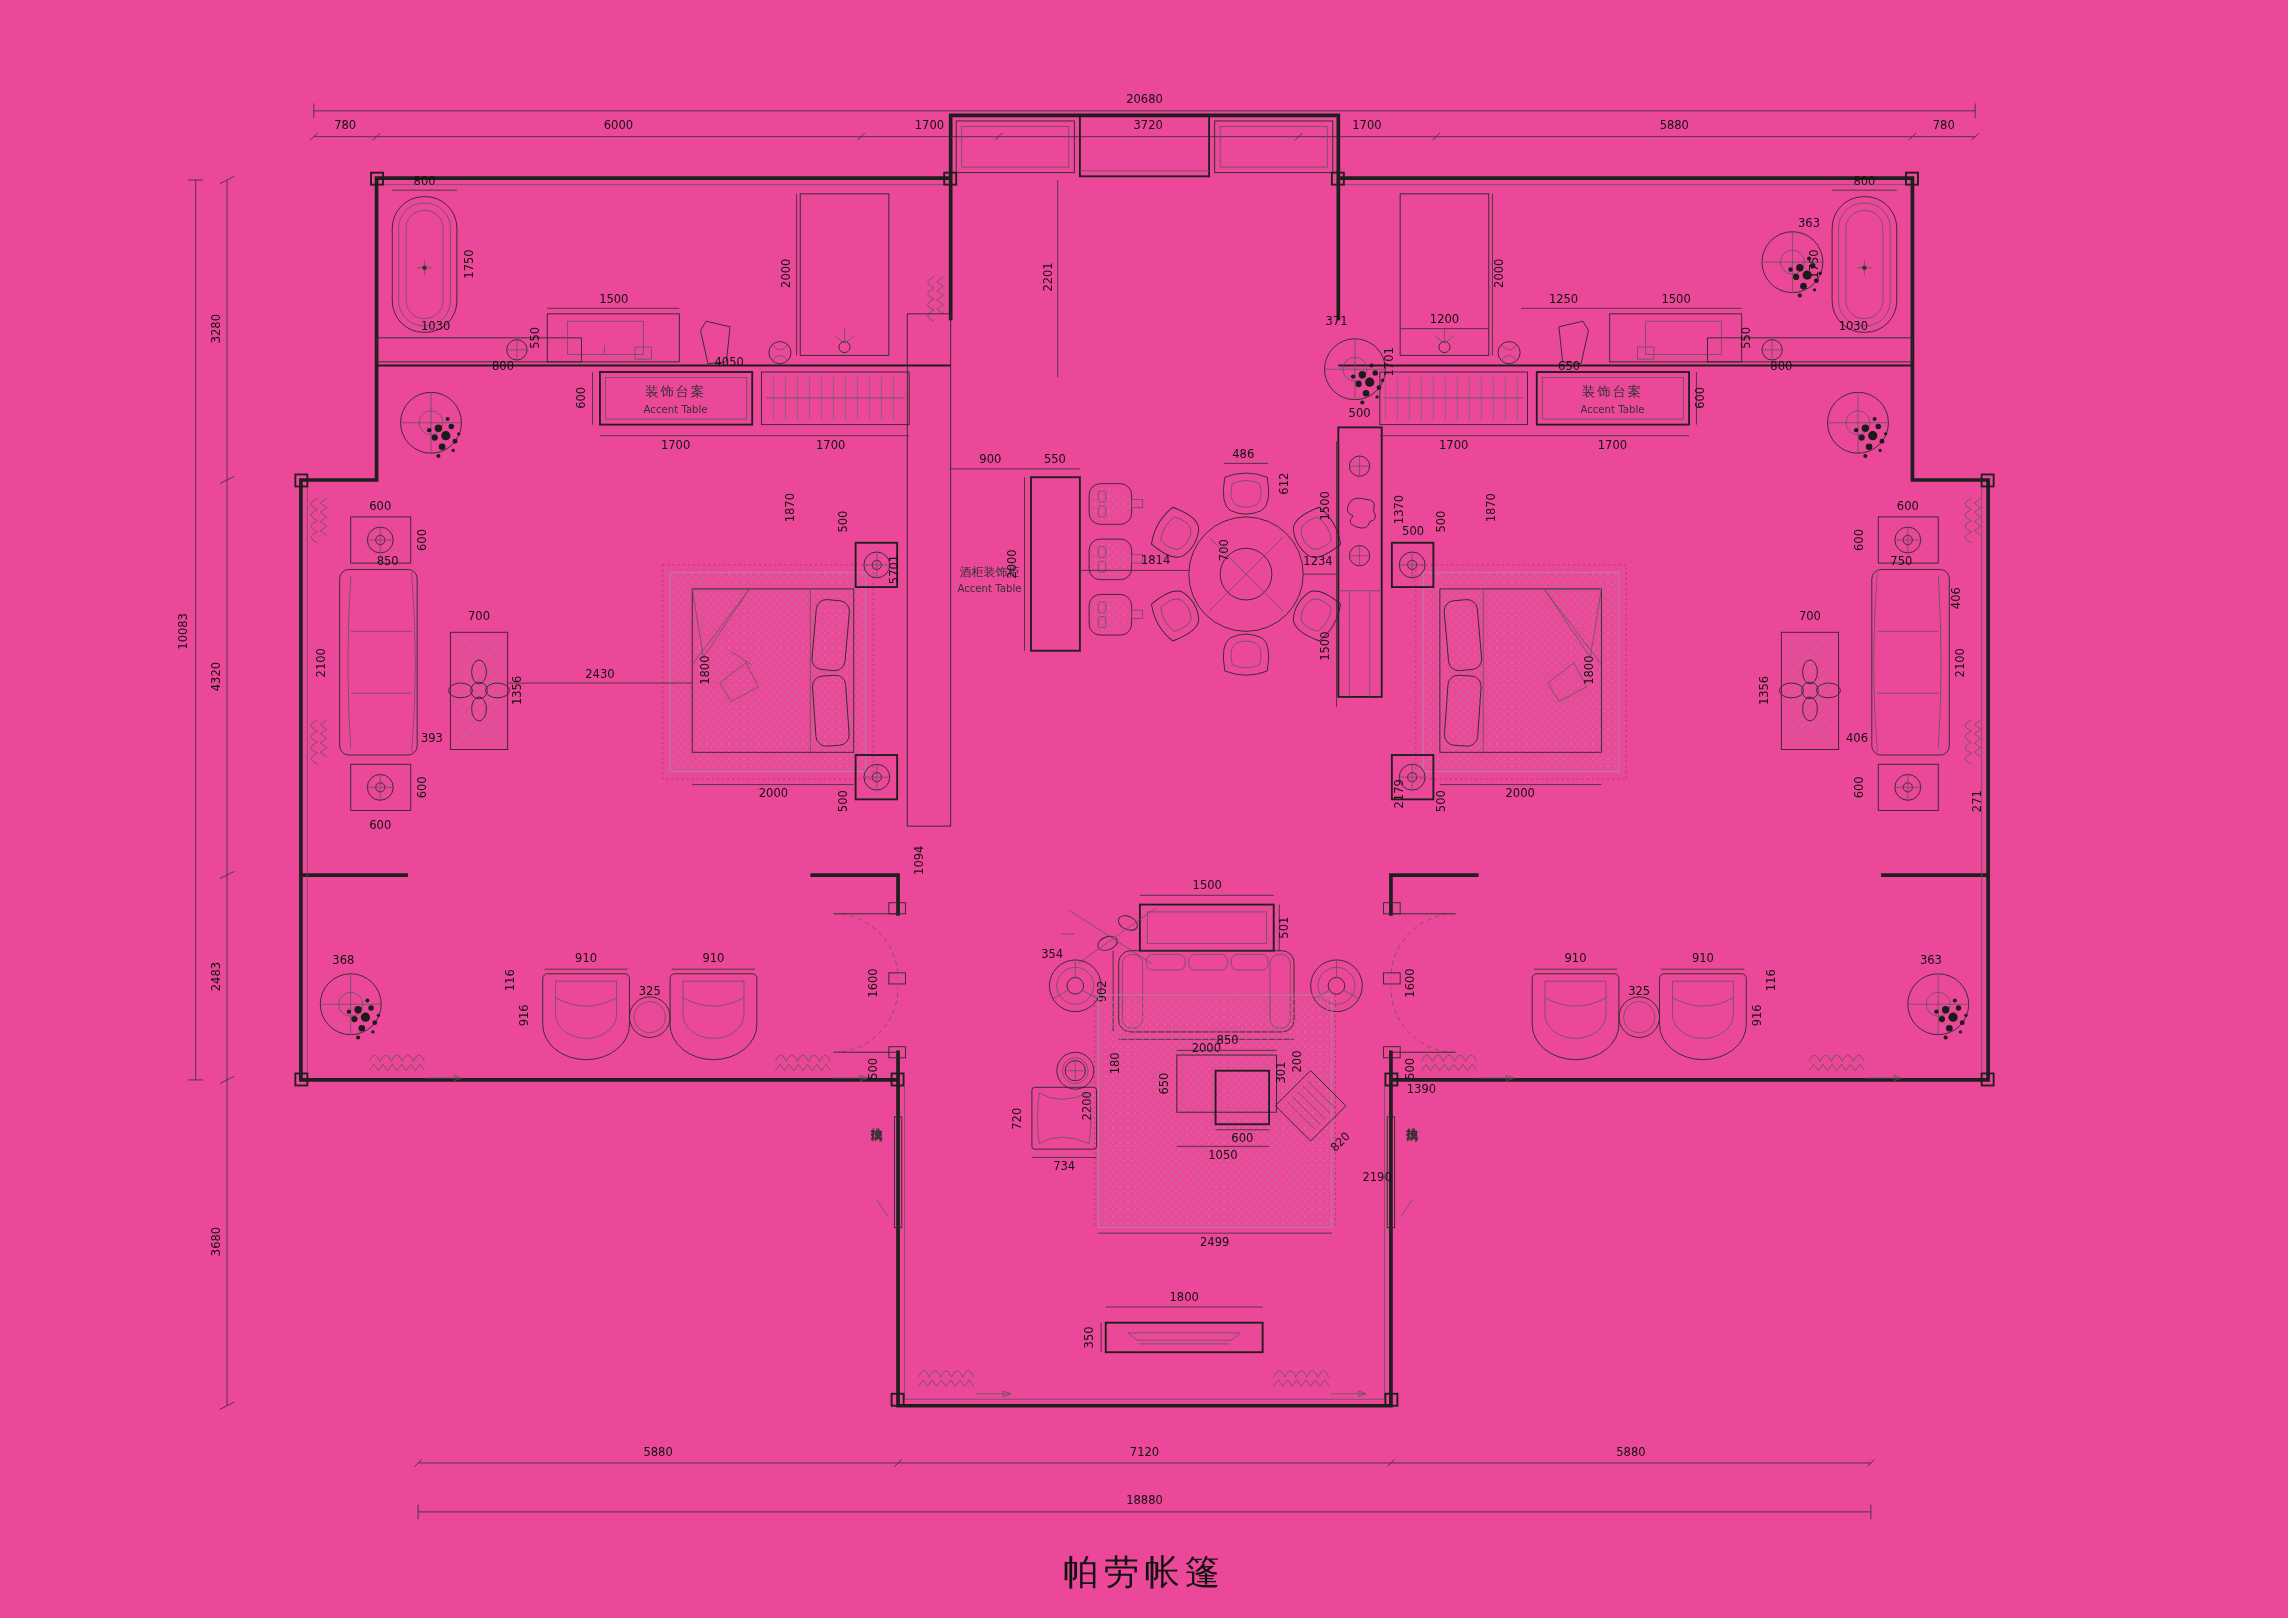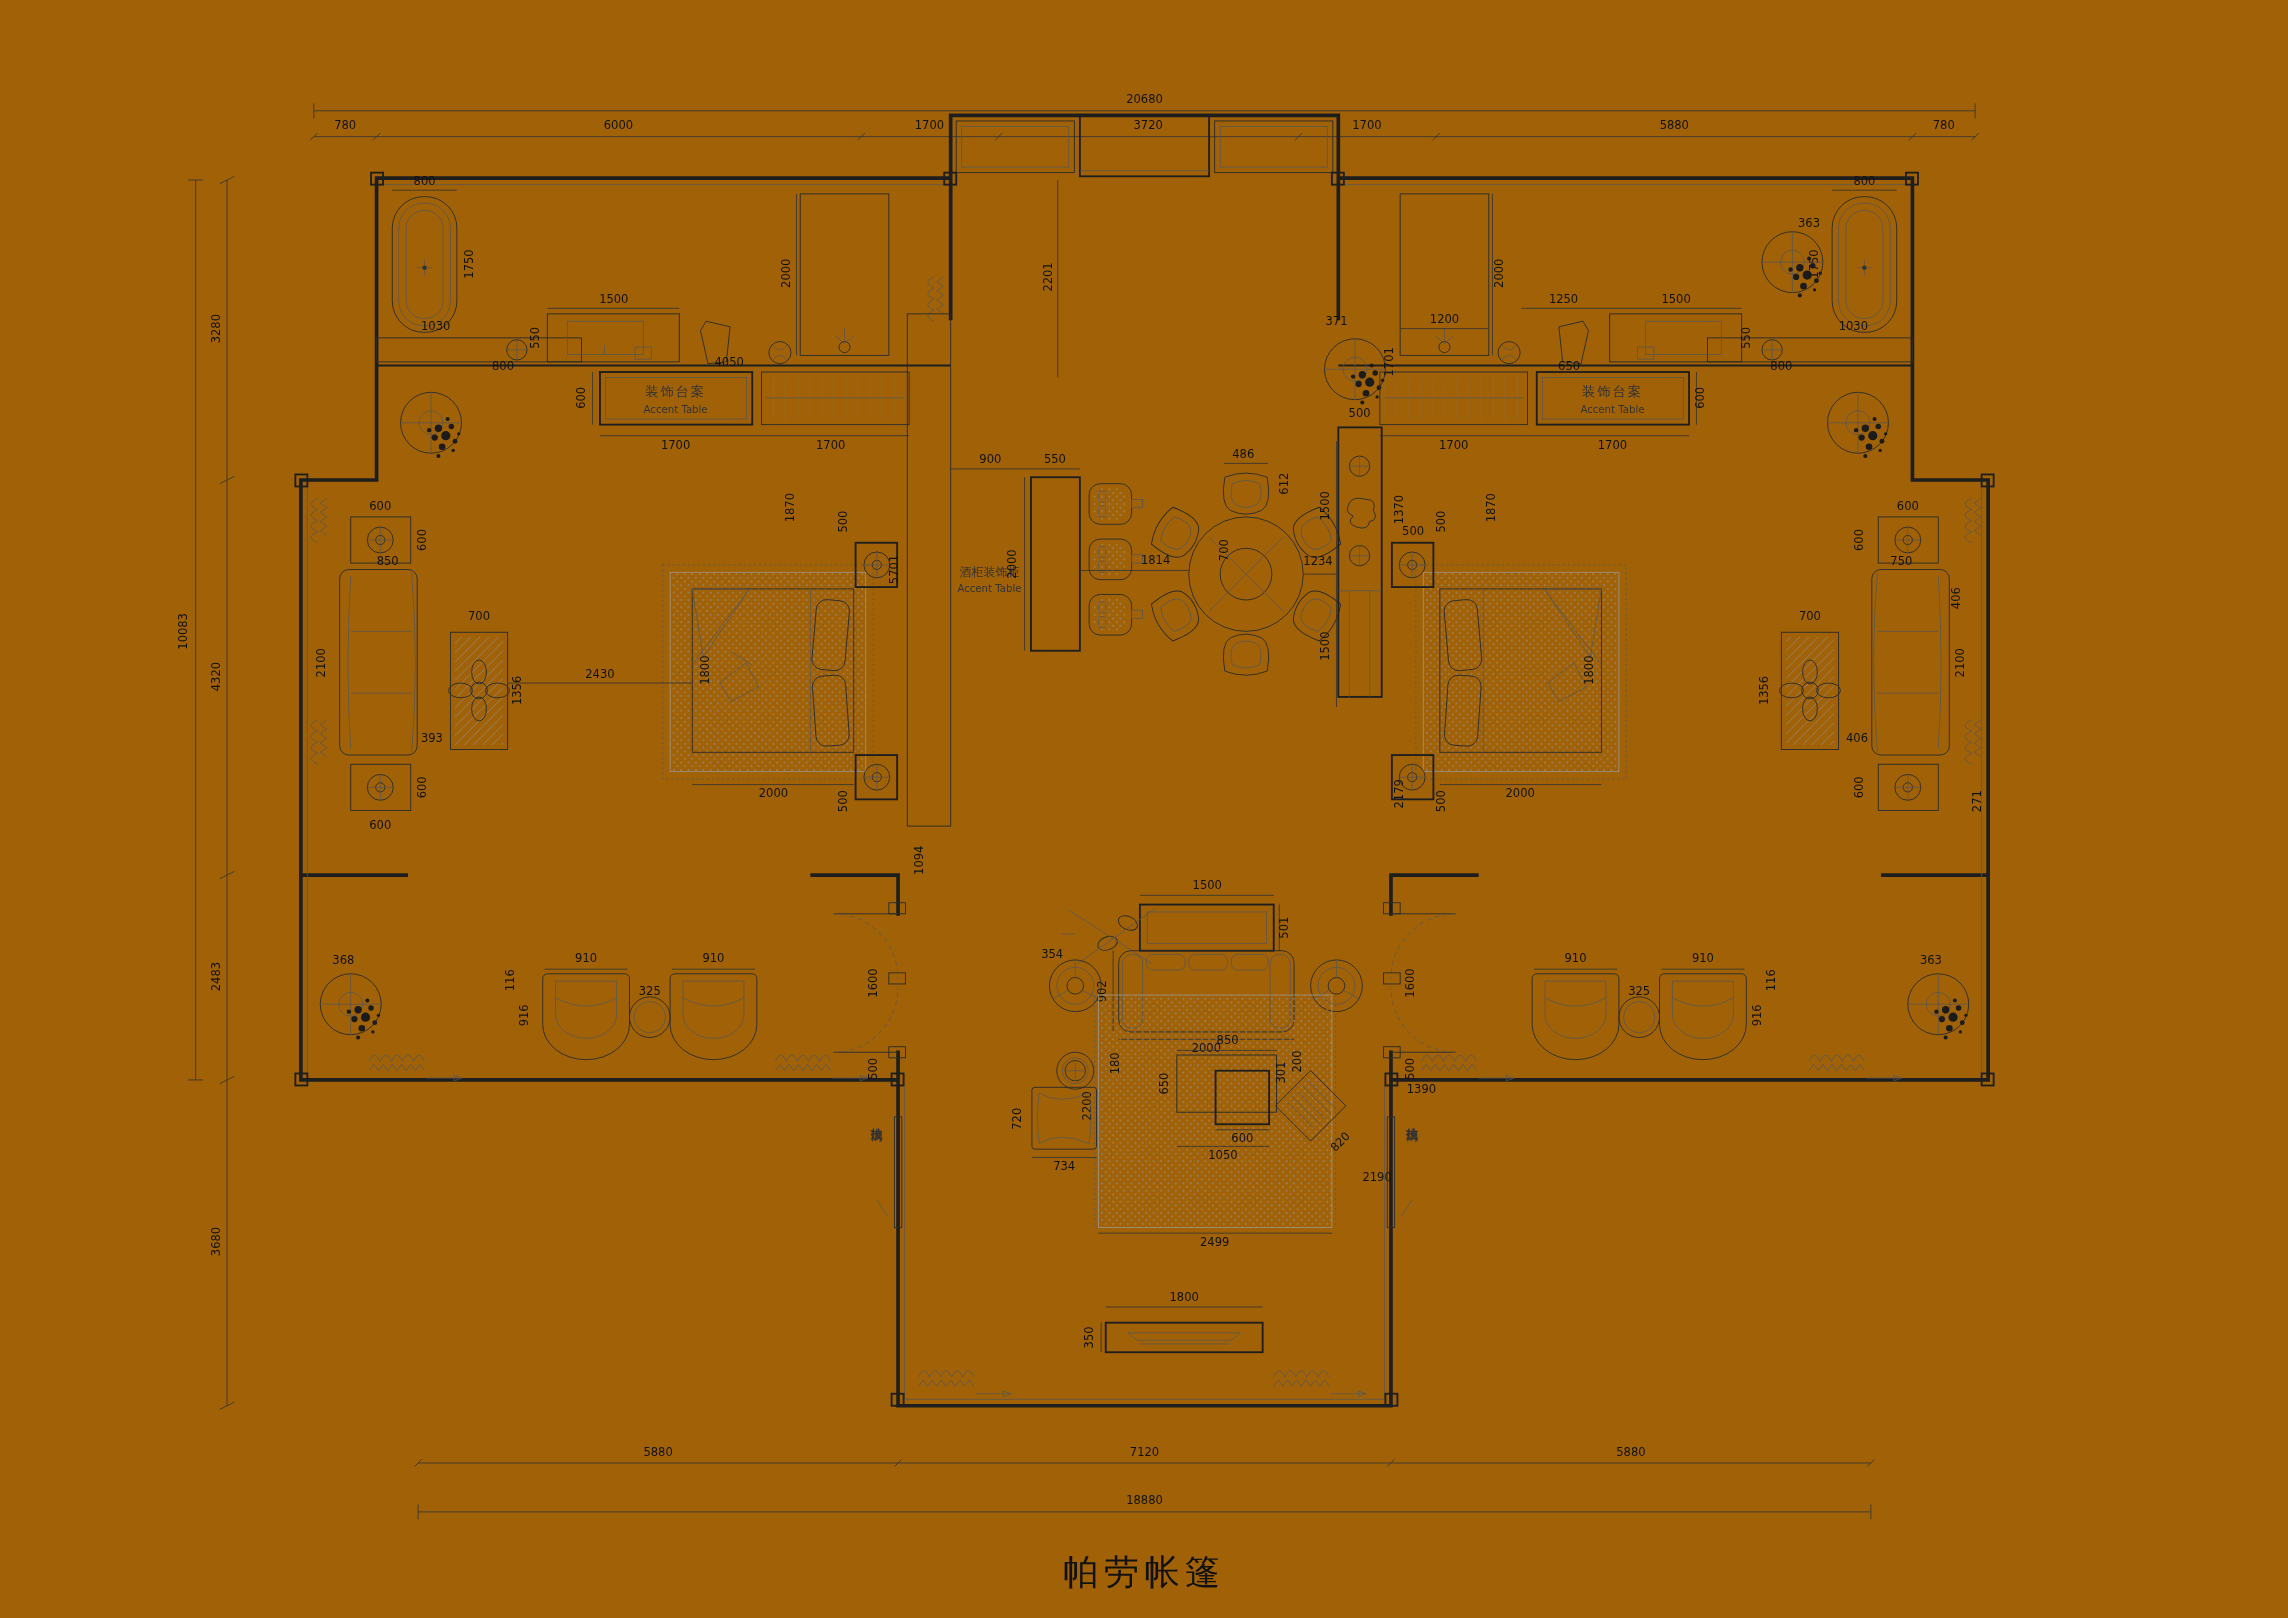--- a/index.html
+++ b/index.html
@@ -1,16 +1,16 @@
 <!DOCTYPE html>
 <html style="font-size:14.8px"><head>
 <meta charset="utf-8">
 <style>
   html,body{margin:0;padding:0;background:#ffffff;}
-  .sheet{position:relative;width:2289px;height:1619px;background:#a16207;overflow:hidden;
+  .sheet{position:relative;width:2289px;height:1619px;background:#ec4899;overflow:hidden;
          font-family:"DejaVu Sans",sans-serif;}
   svg{position:absolute;left:0;top:0;}
   .d{font-family:"DejaVu Sans",sans-serif;font-size:12.5px;fill:#111;text-anchor:middle;}
   .cn{font-size:14.5px;fill:#333;letter-spacing:2px;}
   .en{font-size:11px;fill:#333;}
   .cnv{font-size:13px;fill:#333;}
   .ttl{font-size:38px;fill:#111;letter-spacing:6px;}
   .w{stroke:#1e1e1e;stroke-width:4;fill:none;stroke-linecap:square;}
   .w2{stroke:#1e1e1e;stroke-width:2;fill:none;}
   .t{stroke:#2b2b2b;stroke-width:1;fill:none;}

